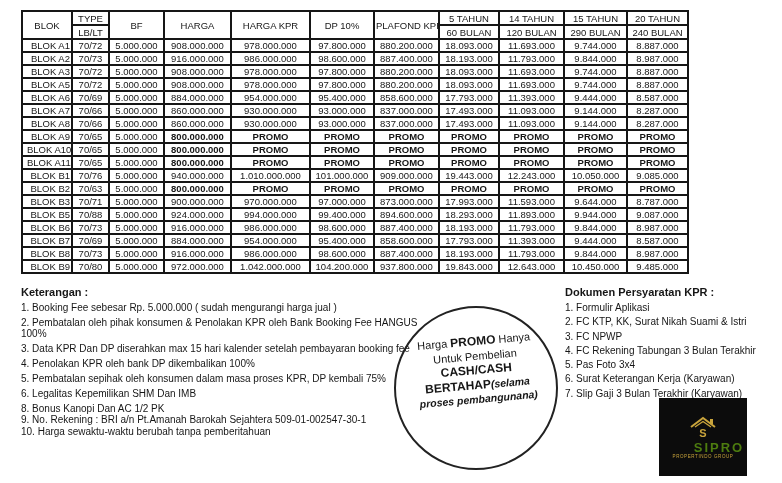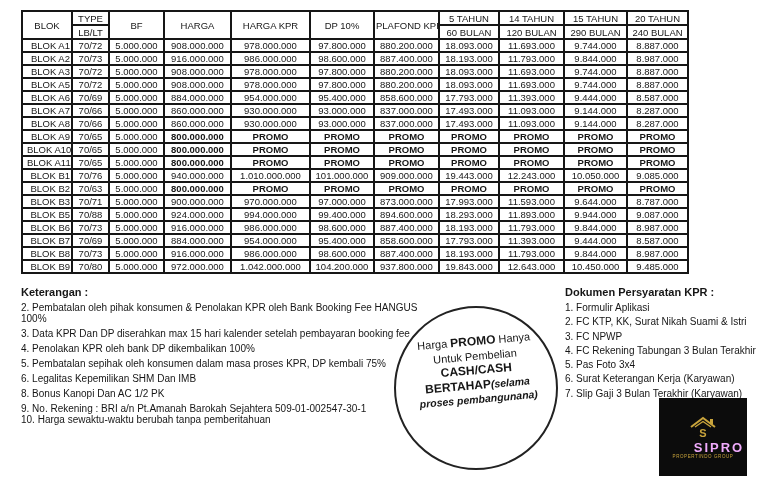--- a/index.html
+++ b/index.html
@@ -42,21 +42,21 @@
   .dokumen{position:absolute;left:565px;top:286px;width:210px;}
   .dokumen ul.notes{line-height:10.5px;}
   .dokumen ul.notes li{margin-bottom:3.8px;}
   
   .logo{
     position:absolute;left:659px;top:398px;width:88px;height:78px;
     background:#0c0c0c;display:flex;flex-direction:column;
     align-items:center;justify-content:center;
   }
   .logo .brand{
-    color:#f0abfc;font-weight:700;font-size:13px;letter-spacing:2px;
+    color:#4d7c0f;font-weight:700;font-size:13px;letter-spacing:2px;
     line-height:13px;margin-top:2px;margin-left:32px;
   }
   .logo .tagline{
     color:#c9a43c;font-size:4.5px;letter-spacing:.6px;line-height:6px;
     filter:blur(.3px);
   }
 </style>
 </head>
 <body>
 
@@ -330,20 +330,21 @@
         <td>12.643.000</td>
         <td>10.450.000</td>
         <td>9.485.000</td>
       </tr>
     </tbody>
 </table>
 
 <div class="keterangan">
   <p class="sec-title">Keterangan :</p>
   <ul class="notes">
+      <li>1. Booking Fee  sebesar Rp. 5.000.000 ( sudah mengurangi harga jual )</li>
       <li>2. Pembatalan oleh pihak konsumen &amp;  Penolakan  KPR oleh Bank Booking Fee HANGUS 100%</li>
       <li>3. Data KPR Dan DP diserahkan max 15 hari kalender setelah pembayaran booking fee</li>
       <li>4. Penolakan KPR oleh bank DP dikembalikan 100%</li>
       <li>5. Pembatalan sepihak oleh konsumen dalam masa proses KPR, DP kembali 75%</li>
       <li>6. Legalitas Kepemilikan SHM Dan IMB</li>
       <li>8. Bonus Kanopi Dan AC 1/2 PK</li>
       <li>9. No. Rekening : BRI a/n Pt.Amanah Barokah Sejahtera  509-01-002547-30-1</li>
       <li>10. Harga sewaktu-waktu berubah tanpa pemberitahuan</li>
     </ul>
 </div>

